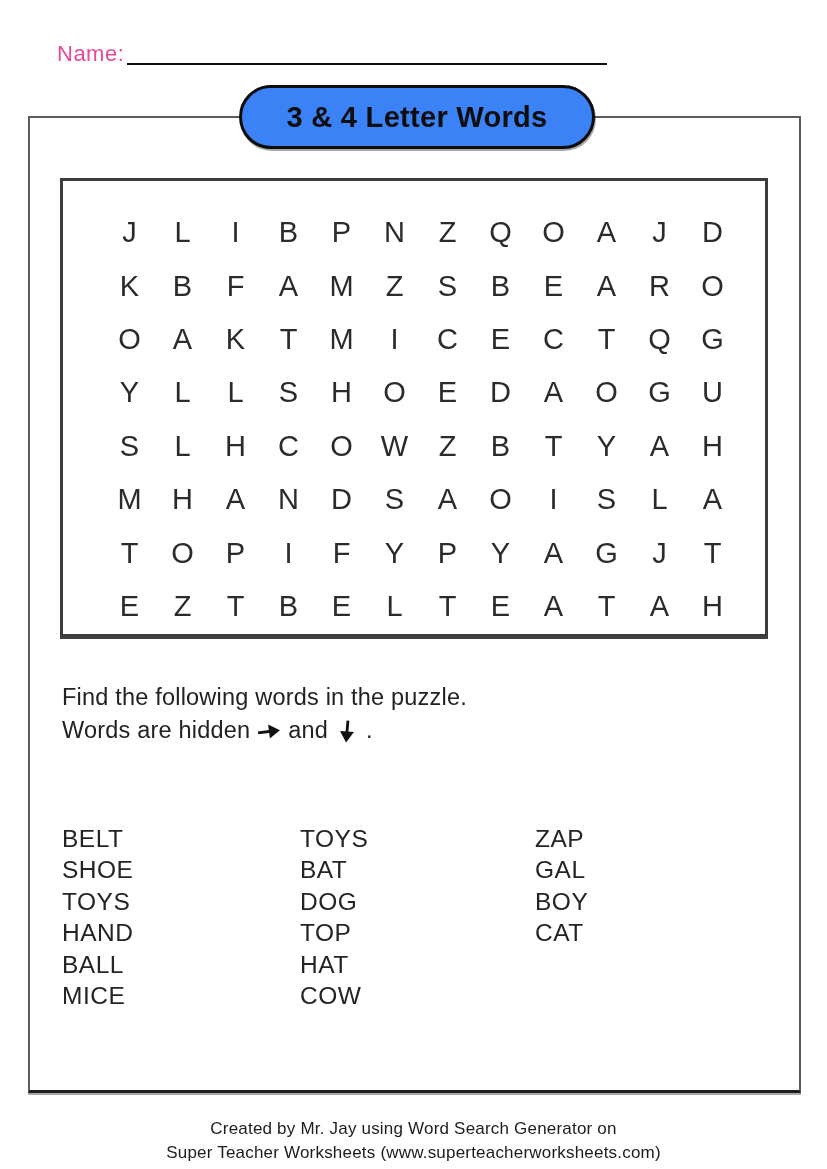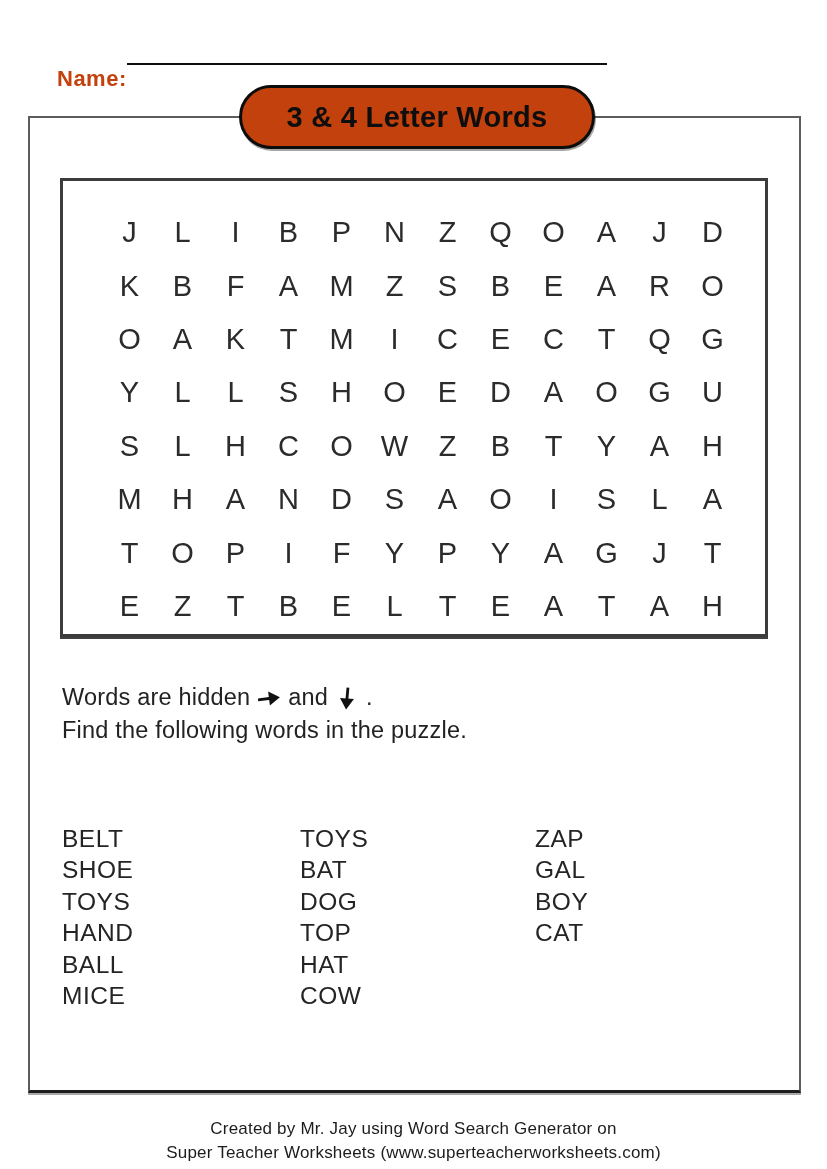--- a/index.html
+++ b/index.html
@@ -13,24 +13,23 @@
     background: #ffffff;
     overflow: hidden;
   }
 
   
   .name-label {
     position: absolute;
     left: 57px;
     top: 41px;
     font-size: 22px;
-    font-weight: bold;
-    color: #c2410c;
+    font-weight: normal;
+    color: #ec4899;
     letter-spacing: 0.5px;
-    margin-top: 25px;
   }
   .name-line {
     position: absolute;
     left: 127px;
     top: 63px;
     width: 480px;
     height: 0;
     border-bottom: 2px solid #0d0d0d;
   }
 
@@ -47,21 +46,21 @@
     background: #ffffff;
   }
 
   
   .title-pill {
     position: absolute;
     left: 239px;
     top: 85px;
     width: 356px;
     height: 64px;
-    background: #c2410c;
+    background: #3b82f6;
     border: 3px solid #0c0c0c;
     border-radius: 34px;
     display: flex;
     align-items: center;
     justify-content: center;
     z-index: 3;
     box-shadow: 1px 2px 0 rgba(0,0,0,0.35);
   }
   .title-pill .title-text {
     font-size: 29px;
@@ -263,34 +262,34 @@
         <span class="grid-letter">T</span>
         <span class="grid-letter">E</span>
         <span class="grid-letter">A</span>
         <span class="grid-letter">T</span>
         <span class="grid-letter">A</span>
         <span class="grid-letter">H</span>
       </div>
   </div>
 
   <div class="instructions">
+    <div>Find the following words in the puzzle.</div>
     <div>
       <span>Words are hidden</span><span class="arrow arrow-right">
         <svg width="24" height="19" viewBox="0 0 24 19">
           <line x1="1" y1="9.5" x2="14" y2="9.5" stroke="#111" stroke-width="2.8"></line>
           <polygon points="12,2.5 23,9.5 12,16.5" fill="#111"></polygon>
         </svg>
       </span><span>and</span><span class="arrow arrow-down">
         <svg width="24" height="19" viewBox="0 0 24 19">
           <line x1="1" y1="9.5" x2="14" y2="9.5" stroke="#111" stroke-width="2.8"></line>
           <polygon points="12,2.5 23,9.5 12,16.5" fill="#111"></polygon>
         </svg>
       </span><span>.</span>
     </div>
-    <div>Find the following words in the puzzle.</div>
   </div>
 
   <div class="word-list">
     <div class="word-col word-col-1">
         <div class="word-item">BELT</div>
         <div class="word-item">SHOE</div>
         <div class="word-item">TOYS</div>
         <div class="word-item">HAND</div>
         <div class="word-item">BALL</div>
         <div class="word-item">MICE</div>

